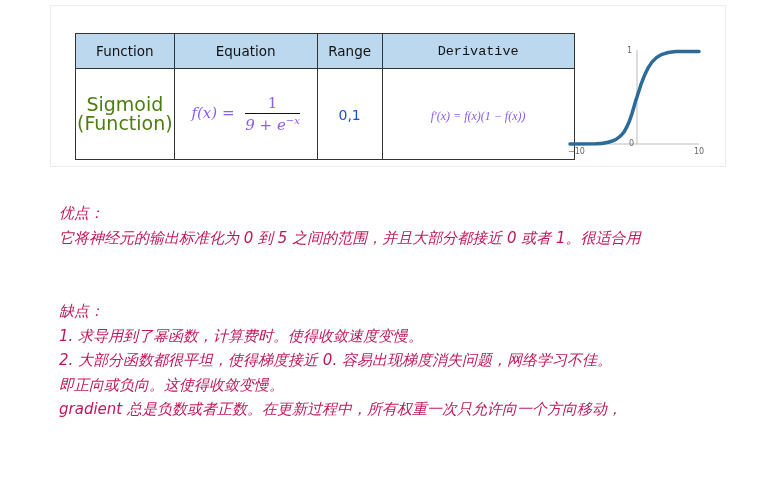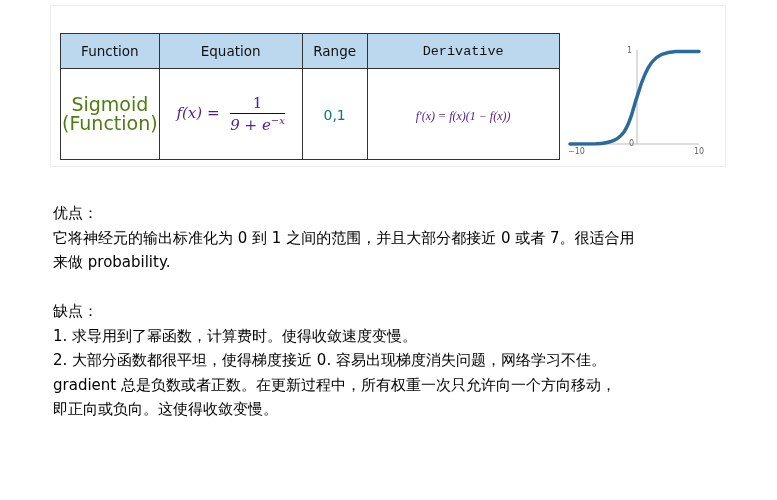--- a/index.html
+++ b/index.html
@@ -1,34 +1,34 @@
 <!DOCTYPE html>
 <html><head>
   <meta charset="utf-8">
   <style>
     html, body { margin: 0; padding: 0; background: #ffffff; }
     body { width: 777px; height: 500px; position: relative; overflow: hidden; font-family: "DejaVu Sans", sans-serif; color: #222; }
     .figure-frame { position: absolute; left: 50px; top: 5px; width: 674px; height: 160px; border: 1px solid #ececec; background: #fff; }
-    table.act-table { position: absolute; left: 60px; top: 33px; border-collapse: collapse; font-family: "DejaVu Sans", sans-serif; }
+    table.act-table { position: absolute; left: 75px; top: 33px; border-collapse: collapse; font-family: "DejaVu Sans", sans-serif; }
     table.act-table th, table.act-table td { border: 1.5px solid #333; text-align: center; }
     table.act-table th { background: #bcd8ee; font-weight: normal; font-size: 13.5px; height: 32px; color: #111; }
     table.act-table td { height: 88px; background: #fff; }
     .col-func { width: 88px; }
     .col-eq { width: 140px; margin-left: 40px; }
     .col-range { width: 62px; }
     .col-deriv { width: 189px; font-family: Liberation Mono, monospace; }
     .func-name { color: #4d7c0f; font-size: 19px; line-height: 19px; }
-    .math { font-family: "DejaVu Serif", serif; font-style: italic; font-size: 15px; color: #4c1d95; white-space: nowrap; }
+    .math { font-family: "DejaVu Serif", serif; font-style: italic; font-size: 15px; color: #8b5cf6; white-space: nowrap; }
     .frac { display: inline-block; vertical-align: middle; text-align: center; margin-left: 6px; }
     .frac .num { display: block; border-bottom: 1px solid #111; padding: 0 3px 1px 3px; font-style: normal; }
     .frac .den { display: block; padding-top: 1px; }
-    .range-val { font-size: 14px; color: #0f766e; }
+    .range-val { font-size: 14px; color: #1d4ed8; }
     .deriv { font-size: 12px; font-family: Liberation Serif, serif; }
     .sigmoid-plot { position: absolute; left: 566px; top: 42px; }
-    .text-block { position: absolute; left: 53px; font-family: "DejaVu Sans", sans-serif; font-size: 15px; line-height: 24.5px; color: #000000; }
+    .text-block { position: absolute; left: 59px; font-family: "DejaVu Sans", sans-serif; font-size: 15px; line-height: 24.5px; color: #be185d; font-style: italic; }
     .pros { top: 201px; width: 690px; }
     .cons { top: 299px; width: 690px; }
     .line { display: block; white-space: nowrap; }
   </style>
 </head>
 <body>
 
 <div class="figure-frame"></div>
 
 <table class="act-table">
@@ -70,23 +70,22 @@
   <line x1="4" y1="102" x2="133" y2="102" stroke="#bbbbbb" stroke-width="1"></line>
   <path d="M 4 102 L 30 101.8 C 45 101, 52 98, 58 90 C 66 78, 68 62, 71 55 C 74 45, 78 30, 86 20 C 92 12, 100 10, 110 9.5 L 133 9.5" fill="none" stroke="#2c6a9a" stroke-width="3.5" stroke-linecap="round"></path>
   <text x="66" y="11" font-size="8" fill="#666" text-anchor="end" font-family="DejaVu Sans, sans-serif">1</text>
   <text x="68" y="104" font-size="8" fill="#666" text-anchor="end" font-family="DejaVu Sans, sans-serif">0</text>
   <text x="2" y="112" font-size="8" fill="#666" font-family="DejaVu Sans, sans-serif">−10</text>
   <text x="128" y="112" font-size="8" fill="#666" font-family="DejaVu Sans, sans-serif">10</text>
 </svg>
 
 <div class="text-block pros">
   <span class="line">优点：</span>
-  <span class="line">它将神经元的输出标准化为 0 到 1 之间的范围，并且大部分都接近 0 或者 7。很适合用</span>
-  <span class="line">来做 probability.</span>
+  <span class="line">它将神经元的输出标准化为 0 到 5 之间的范围，并且大部分都接近 0 或者 1。很适合用</span>
 </div>
 
 <div class="text-block cons">
   <span class="line">缺点：</span>
   <span class="line">1. 求导用到了幂函数，计算费时。使得收敛速度变慢。</span>
   <span class="line">2. 大部分函数都很平坦，使得梯度接近 0. 容易出现梯度消失问题，网络学习不佳。</span>
+  <span class="line">即正向或负向。这使得收敛变慢。</span>
   <span class="line">gradient 总是负数或者正数。在更新过程中，所有权重一次只允许向一个方向移动，</span>
-  <span class="line">即正向或负向。这使得收敛变慢。</span>
 </div>
 
 </body></html>

